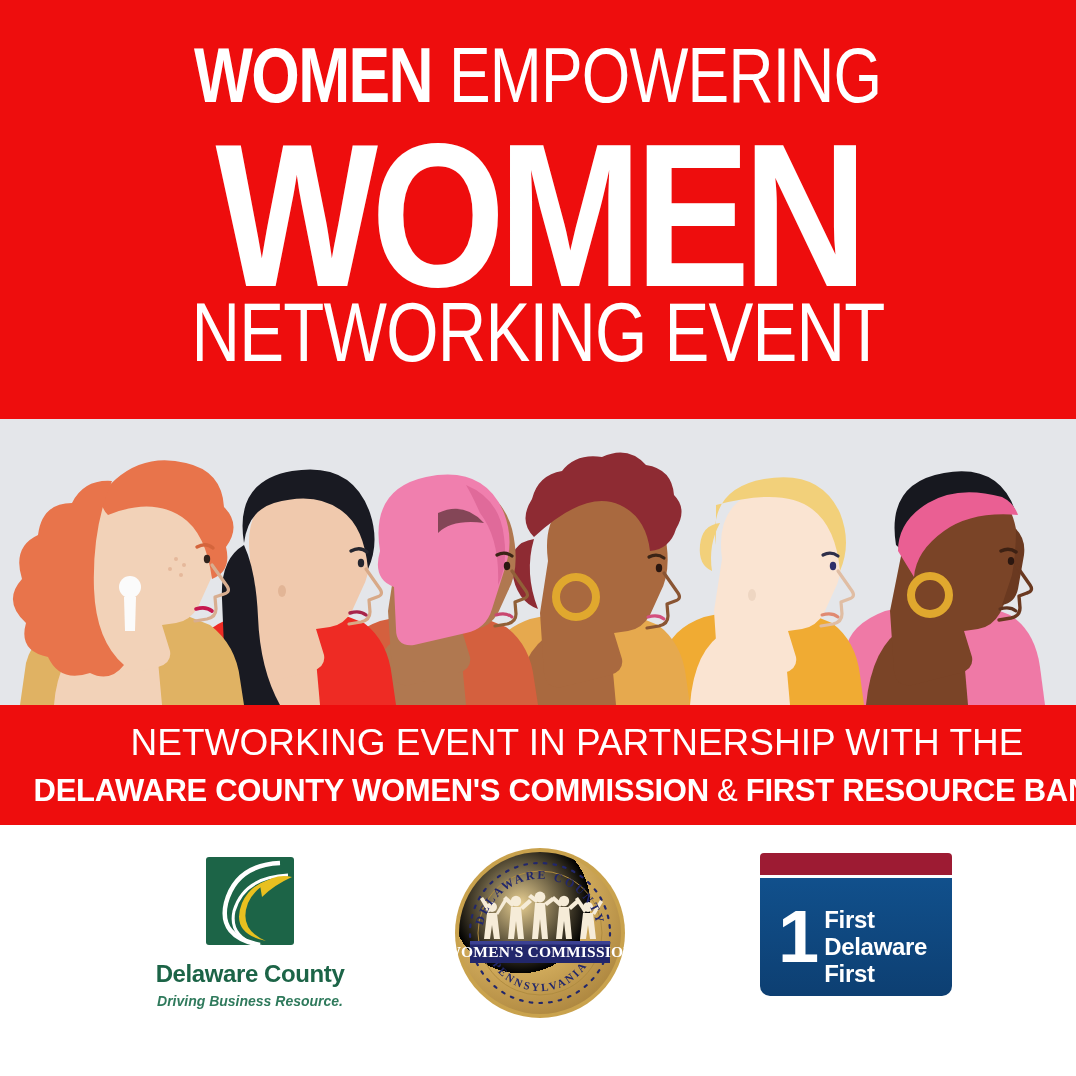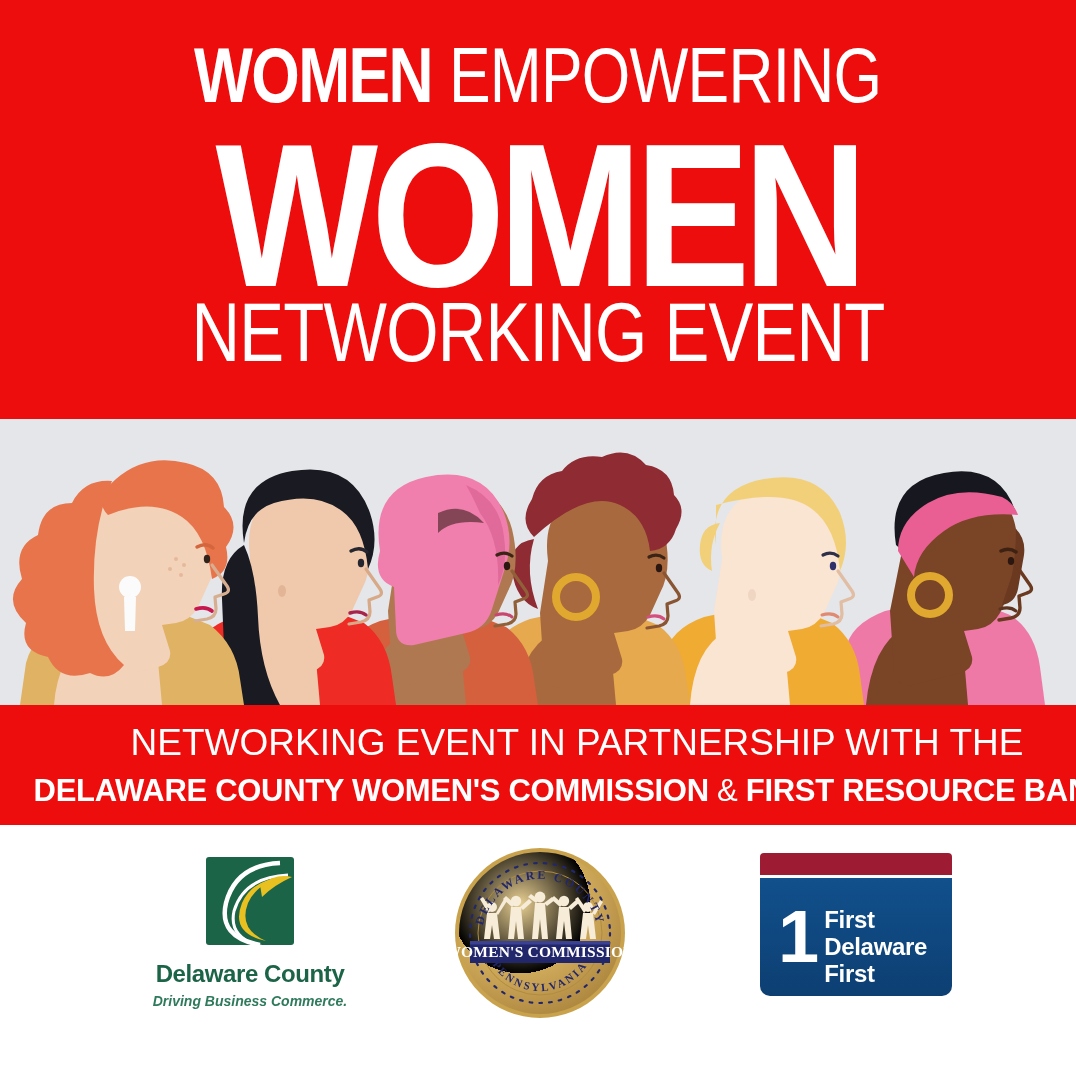--- a/index.html
+++ b/index.html
@@ -180,21 +180,21 @@
           <rect x="4" y="2" width="88" height="88" rx="3" fill="#1c6447"></rect>
           <path d="M78 8 Q34 10 24 48 Q16 82 58 90" fill="none" stroke="#ffffff" stroke-width="4.5"></path>
           <path d="M86 20 Q42 22 32 56 Q26 84 62 92" fill="none" stroke="#ffffff" stroke-width="3"></path>
           <path d="M84 24 Q52 22 40 48 Q28 78 64 86 Q36 74 46 48 Q56 26 84 24 Z" fill="#e8c01f"></path>
           <path d="M58 30 Q74 18 90 22 Q72 30 60 42 Z" fill="#e8c01f"></path>
         </svg>
       </div>
       <div class="nm">
         <div>Delaware County</div>
       </div>
-      <div class="tag">Driving Business Commerce.</div>
+      <div class="tag">Driving Business Resource.</div>
     </div>
 
     <div class="logo" id="seal">
       <svg viewBox="0 0 176 176" xmlns="http://www.w3.org/2000/svg">
         <defs>
           <path id="arcTop" d="M 30 92 A 58 58 0 0 1 146 92"></path>
           <path id="arcBot" d="M 32 90 A 56 56 0 0 0 144 90"></path>
           <radialGradient id="gl" cx="38%" cy="32%" r="78%">
             <stop offset="0%" stop-color="#e8cf92"></stop>
             <stop offset="55%" stop-color="#cfa busca"></stop>

